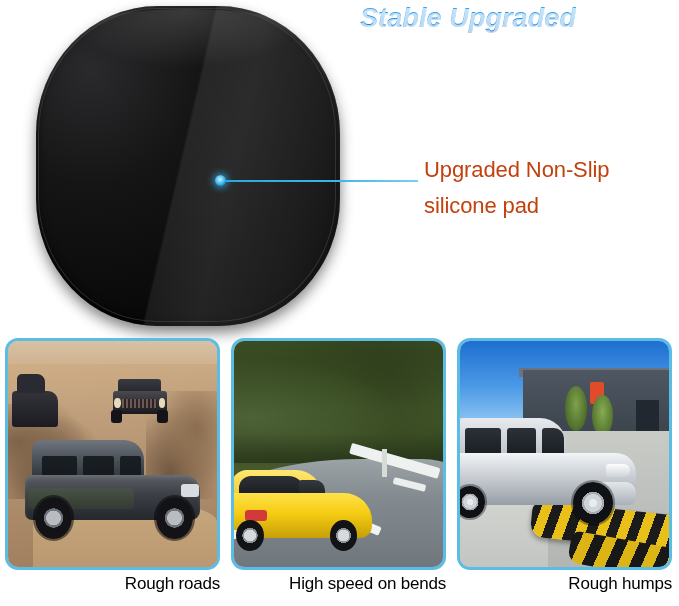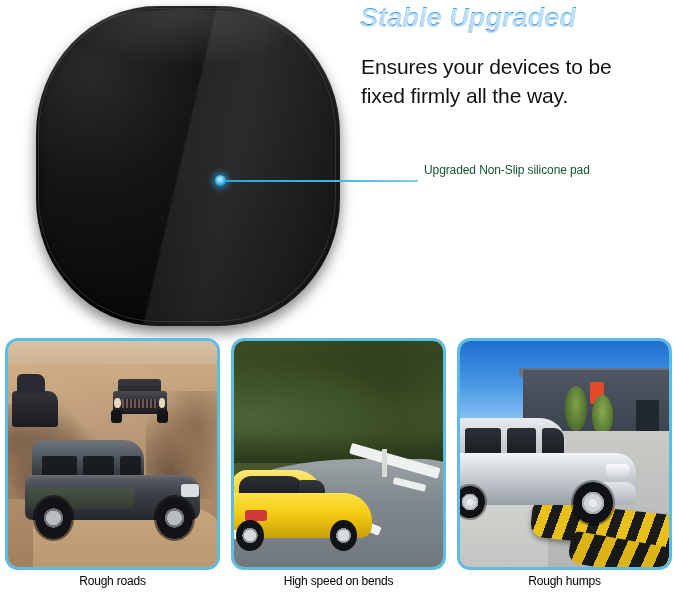--- a/index.html
+++ b/index.html
@@ -131,23 +131,23 @@
     font-size: 21px;
     line-height: 29px;
     color: #111111;
     letter-spacing: -0.1px;
   }
   #callout-label {
     position: absolute;
     left: 424px;
     top: 152px;
     width: 250px;
-    font-size: 12px;
+    font-size: 22px;
     line-height: 36px;
-    color: #14532d;
+    color: #c2410c;
     letter-spacing: -0.1px;
   }
 
   
   #scenes-row {
     position: absolute;
     left: 0;
     top: 338px;
     width: 679px;
     height: 268px;
@@ -170,22 +170,22 @@
   .scene-photo {
     position: absolute;
     left: 0; top: 0;
     width: 100%;
     height: 100%;
   }
   .scene-caption {
     position: absolute;
     top: 236px;
     width: 215px;
-    text-align: center;
-    font-size: 12px;
+    text-align: right;
+    font-size: 17px;
     color: #000000;
     letter-spacing: -0.2px;
     white-space: nowrap;
   }
   #scene-0 { left: 5px; }
   #scene-1 { left: 231px; }
   #scene-2 { left: 457px; }
 
   
   .s1-sky {
@@ -484,21 +484,20 @@
       <div id="product-top-sheen"></div>
       <div id="product-rim"></div>
     </div>
   </div>
 
   <div id="callout-line"></div>
   <div id="callout-dot"></div>
 
   <div id="headline">Stable Upgraded</div>
 
-  <div id="subtitle">Ensures your devices to be fixed firmly all the way.</div>
 
   <div id="callout-label">Upgraded Non-Slip silicone pad</div>
 </div>
 
 <div id="scenes-row">
 
   <div class="scene" id="scene-0">
     <div class="scene-frame">
       <div class="scene-photo">
         <div class="s1-sky"></div>

